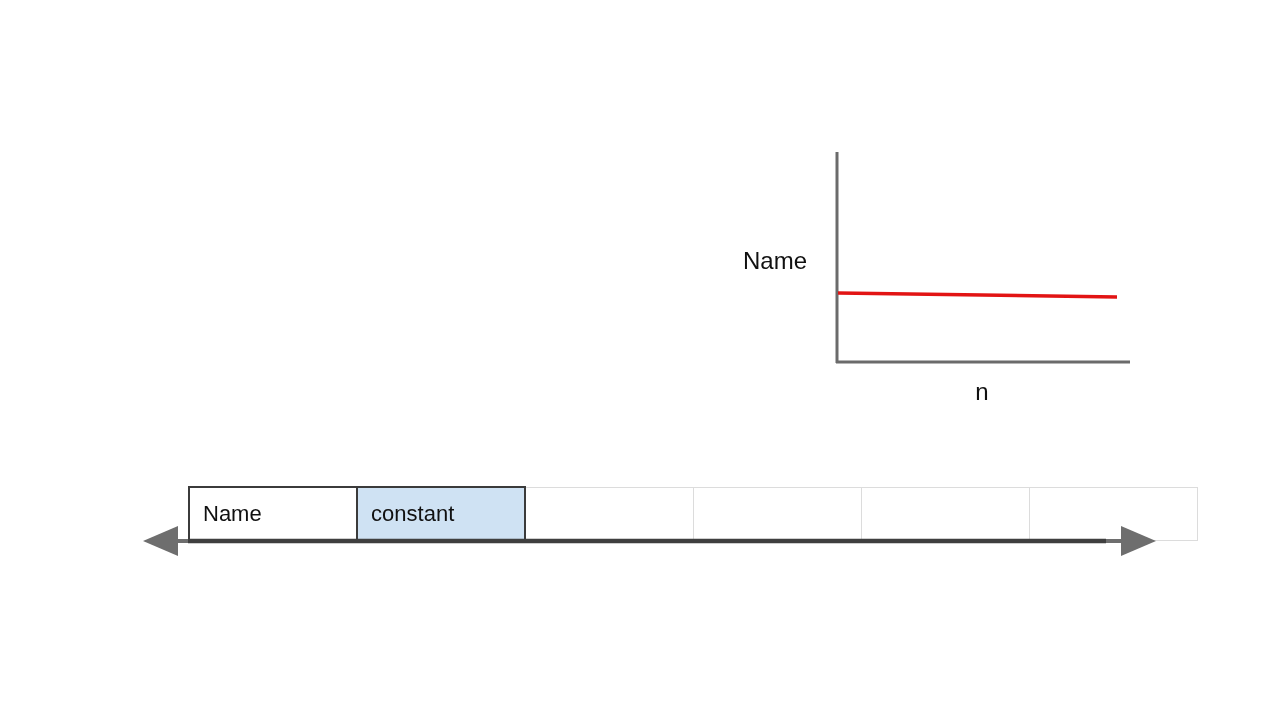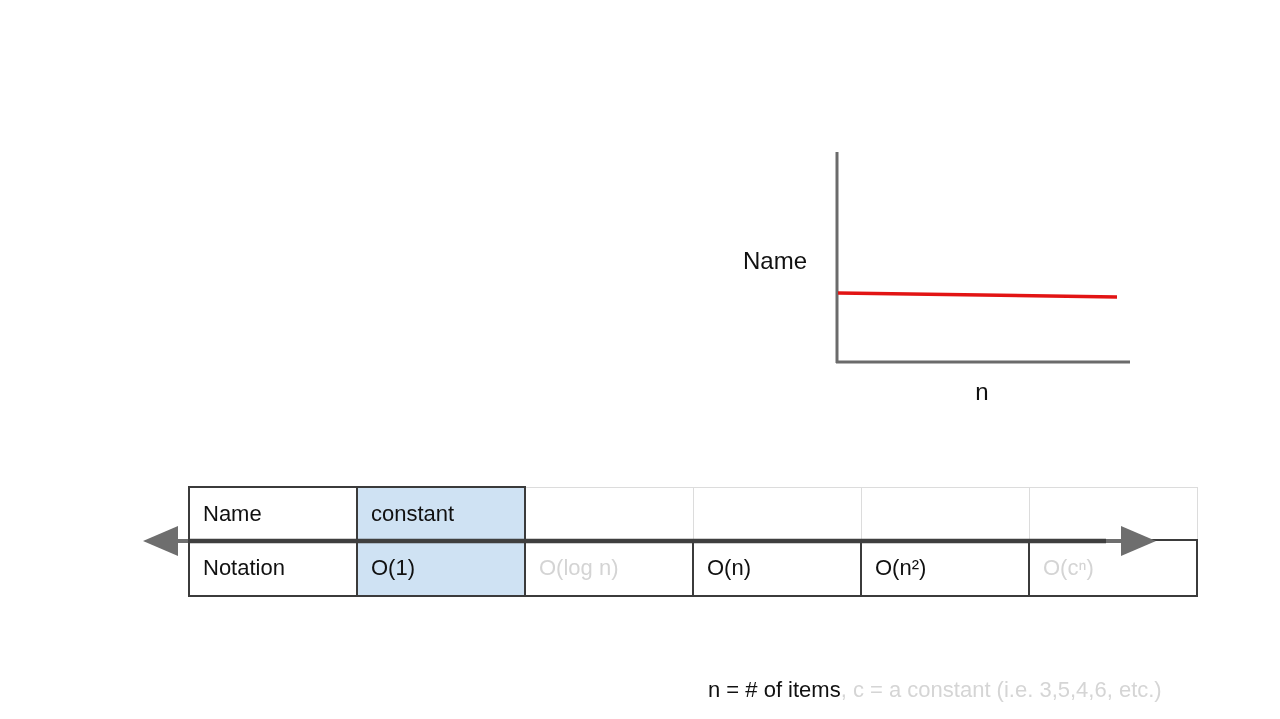--- a/index.html
+++ b/index.html
@@ -83,41 +83,32 @@
   <table class="ctable">
     <tbody>
         <tr class="row-name">
       <td class="dark">Name</td>
       <td class="dark blue">constant</td>
       <td class="light"></td>
       <td class="light"></td>
       <td class="light"></td>
       <td class="light"></td>
     </tr>
-    <tr class="row-notation">
-      <td class="dark">Notation</td>
-      <td class="dark blue">O(1)</td>
-      <td class="dark muted">O(log n)</td>
-      <td class="dark">O(n)</td>
-      <td class="dark">O(n²)</td>
-      <td class="dark muted">O(cⁿ)</td>
-    </tr>
   </tbody>
     </table>
 
   <svg class="gfx-layer" viewBox="0 0 1280 719" xmlns="http://www.w3.org/2000/svg">
 
     <line x1="837" y1="152" x2="837" y2="363" stroke="#6b6b6b" stroke-width="3"></line>
     <line x1="836" y1="362" x2="1130" y2="362" stroke="#6b6b6b" stroke-width="3"></line>
     <line x1="838" y1="293" x2="1117" y2="297" stroke="#e21414" stroke-width="3.5"></line>
 
     <line x1="152" y1="541" x2="1148" y2="541" stroke="#6e6e6e" stroke-width="4"></line>
     <line x1="188" y1="541" x2="1106" y2="541" stroke="#3f3f3f" stroke-width="4.5"></line>
     <polygon points="143,541 178,526 178,556" fill="#6e6e6e"></polygon>
     <polygon points="1156,541 1121,526 1121,556" fill="#6e6e6e"></polygon>
   </svg>
 
   <div class="graph-ylabel">Name</div>
   <div class="graph-xlabel">n</div>
 
-  <div class="footnote"><span class="fn-black">n = # of items</span><span class="fn-gray">, c = a constant (i.e. 3,5,4,6, etc.)</span></div>
 
 </div>
 
 </body></html>

